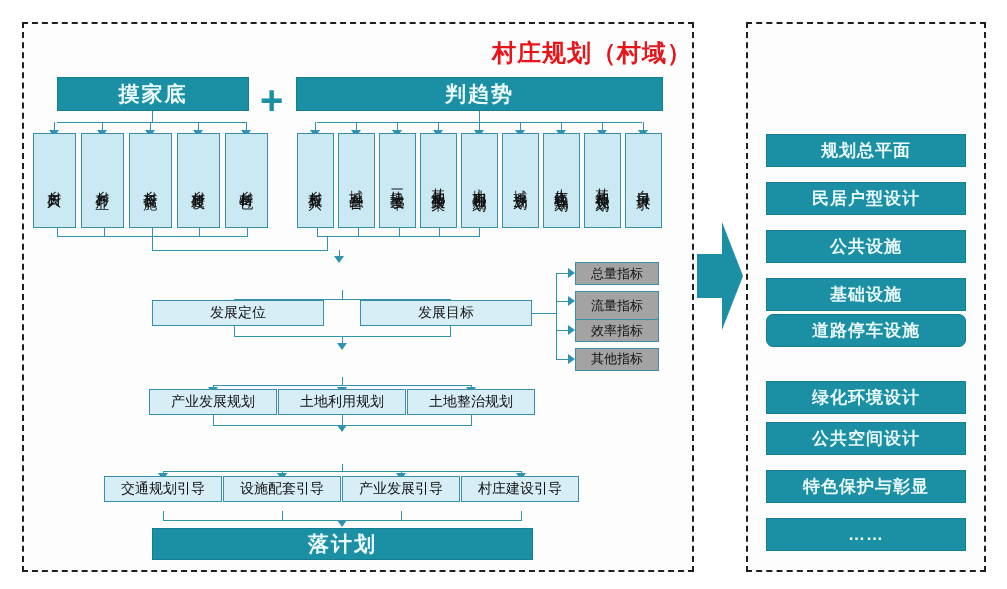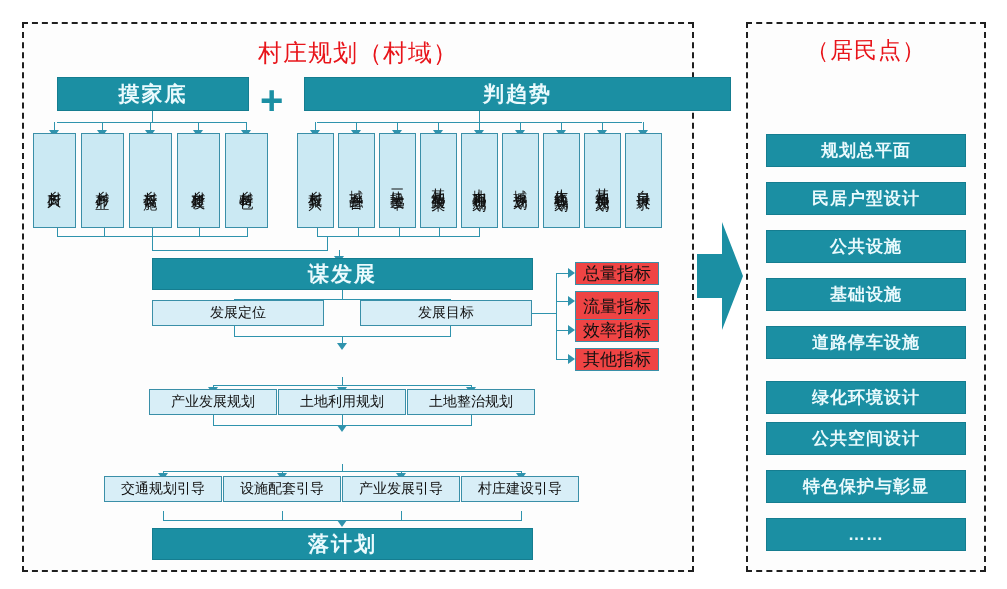--- a/index.html
+++ b/index.html
@@ -17,23 +17,23 @@
     border:2px dashed #1f1f1f;
     background:#fdfdfd;
     box-sizing:border-box;
   }
   #left-panel{left:22px;top:22px;width:672px;height:550px;}
   #right-panel{left:746px;top:22px;width:240px;height:550px;}
 
   .panel-title{
     position:absolute;
     width:100%;
-    text-align:center;
+    text-align:right;
     color:#e8141a;
-    font-weight:normal;
+    font-weight:bold;
     letter-spacing:1px;
     line-height:1.12;
   }
   #left-title{top:16px;font-size:24px;}
   #right-title{top:14px;font-size:23px;}
 
   
   .tealbar{
     position:absolute;
     background:#1b8fa3;
@@ -58,21 +58,21 @@
   }
   .lightbox.vert{
     writing-mode:vertical-rl;
     text-orientation:upright;
     letter-spacing:2px;
     padding-top:4px;
     font-size:14px;
     line-height:1.05;
   }
   .lightbox.pale{background:#d8eef7;}
-  .lightbox.ind{font-size:17px;background:#ef4444;text-align:center;}
+  .lightbox.ind{font-size:13px;background:#a3a3a3;text-align:center;}
 
   
   .ln{position:absolute;background:#2f93ad;}
   .lnh{height:1px;}
   .lnv{width:1px;}
   .arw{
     position:absolute;
     width:0;height:0;
     border-left:5px solid transparent;
     border-right:5px solid transparent;
@@ -95,21 +95,21 @@
 <body>
 
 <div id="root">
 
   <div id="left-panel" class="panel">
     <div id="left-title" class="panel-title">村庄规划（村域）</div>
   </div>
 
   <div class="tealbar" style="left:57px;top:77px;width:192px;height:34px;">摸家底</div>
   <div id="plus" style="left:260px;top:80px;">+</div>
-  <div class="tealbar" style="left:304px;top:77px;width:427px;height:34px;">判趋势</div>
+  <div class="tealbar" style="left:296px;top:77px;width:367px;height:34px;">判趋势</div>
 
   <div class="ln lnv" style="left:152px;top:111px;height:12px;"></div>
   <div class="ln lnh" style="left:57px;top:122px;width:190px;"></div>
 
   <div class="ln lnv" style="left:479px;top:111px;height:12px;"></div>
   <div class="ln lnh" style="left:317px;top:122px;width:325px;"></div>
 
   <div id="basis-row">
       <div class="ln lnv" style="left:54px;top:122px;height:11px;"></div>
       <div class="arw" style="left:49px;top:130px;"></div>
@@ -170,21 +170,20 @@
   <div class="ln lnv" style="left:317px;top:228px;height:9px;"></div>
   <div class="ln lnv" style="left:358px;top:228px;height:9px;"></div>
   <div class="ln lnv" style="left:399px;top:228px;height:9px;"></div>
   <div class="ln lnv" style="left:439px;top:228px;height:9px;"></div>
   <div class="ln lnv" style="left:479px;top:228px;height:9px;"></div>
   <div class="ln lnh" style="left:152px;top:250px;width:175px;"></div>
   <div class="ln lnv" style="left:327px;top:236px;height:15px;"></div>
   <div class="ln lnv" style="left:339px;top:250px;height:8px;"></div>
   <div class="arw" style="left:334px;top:256px;"></div>
 
-  <div class="tealbar" style="left:152px;top:258px;width:381px;height:32px;">谋发展</div>
 
   <div class="ln lnv" style="left:342px;top:290px;height:10px;"></div>
   <div class="ln lnh" style="left:234px;top:299px;width:216px;"></div>
   <div class="ln lnv" style="left:234px;top:299px;height:4px;"></div>
   <div class="ln lnv" style="left:450px;top:299px;height:4px;"></div>
   <div class="arw" style="left:229px;top:301px;"></div>
   <div class="arw" style="left:445px;top:301px;"></div>
 
   <div class="lightbox pale" style="left:152px;top:300px;width:172px;height:26px;">发展定位</div>
   <div class="lightbox pale" style="left:360px;top:300px;width:172px;height:26px;">发展目标</div>
@@ -260,28 +259,27 @@
   <div class="arw" style="left:337px;top:520px;"></div>
 
   <div class="tealbar" style="left:152px;top:528px;width:381px;height:32px;">落计划</div>
 
   <svg id="big-arrow" viewBox="0 0 46 116">
     <polygon points="0,36 25,36 25,4 46,58 25,112 25,80 0,80" fill="#1b8fa3"></polygon>
   </svg>
 
   <div id="right-panel" class="panel">
     <div id="right-title" class="panel-title">
-      <div>（居民点）</div>
     </div>
   </div>
   <div id="right-items">
       <div class="tealbar sm" style="left:766px;top:134px;width:200px;height:33px;">规划总平面</div>
       <div class="tealbar sm" style="left:766px;top:182px;width:200px;height:33px;">民居户型设计</div>
       <div class="tealbar sm" style="left:766px;top:230px;width:200px;height:33px;">公共设施</div>
       <div class="tealbar sm" style="left:766px;top:278px;width:200px;height:33px;">基础设施</div>
-      <div class="tealbar sm" style="left:766px;top:326px;width:200px;height:33px;">道路停车设施</div>
+      <div class="tealbar sm" style="left:766px;top:314px;width:200px;height:33px;border-radius:7px;">道路停车设施</div>
       <div class="tealbar sm" style="left:766px;top:374px;width:200px;height:33px;margin-top:7px;">绿化环境设计</div>
       <div class="tealbar sm" style="left:766px;top:422px;width:200px;height:33px;">公共空间设计</div>
       <div class="tealbar sm" style="left:766px;top:470px;width:200px;height:33px;">特色保护与彰显</div>
       <div class="tealbar sm" style="left:766px;top:518px;width:200px;height:33px;">……</div>
     </div>
 
 </div>
 
 </body></html>

